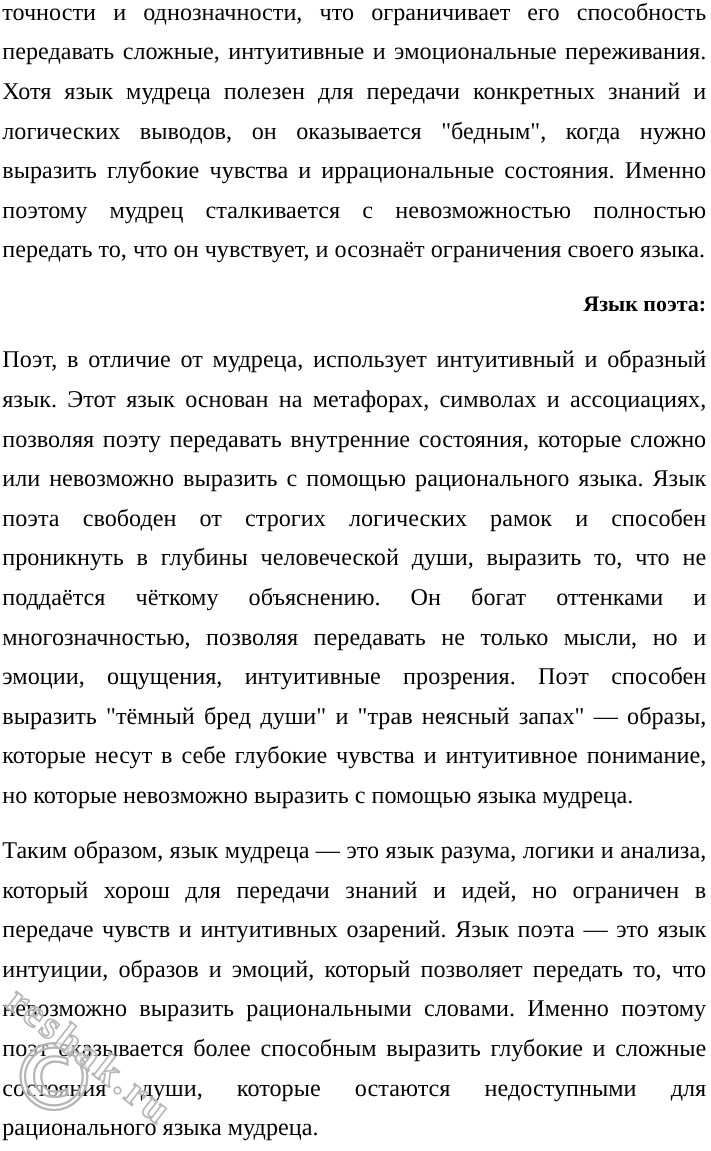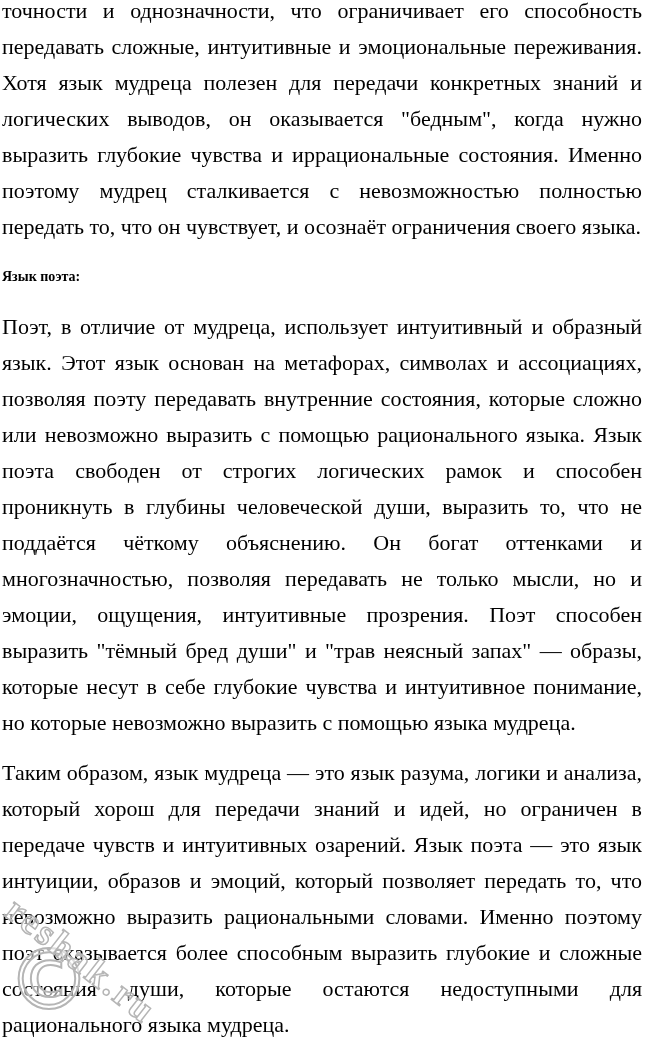--- a/index.html
+++ b/index.html
@@ -24,24 +24,24 @@
     font-size: 22px;
     line-height: 36px;
   }
   .para {
     margin: 0 0 14px 0;
     text-align: justify;
     text-justify: inter-word;
   }
   .heading {
     margin: 0 0 14px 0;
-    font-size: 14px;
+    font-size: 20px;
     line-height: 36px;
     font-weight: bold;
-    text-align: left;
+    text-align: right;
   }
   
   .watermark-text {
     position: absolute;
     left: 24px; top: 888px;
     transform: rotate(38deg);
     transform-origin: left top;
     font-family: "Liberation Serif", "DejaVu Serif", serif;
     font-size: 37px;
     font-weight: bold;

